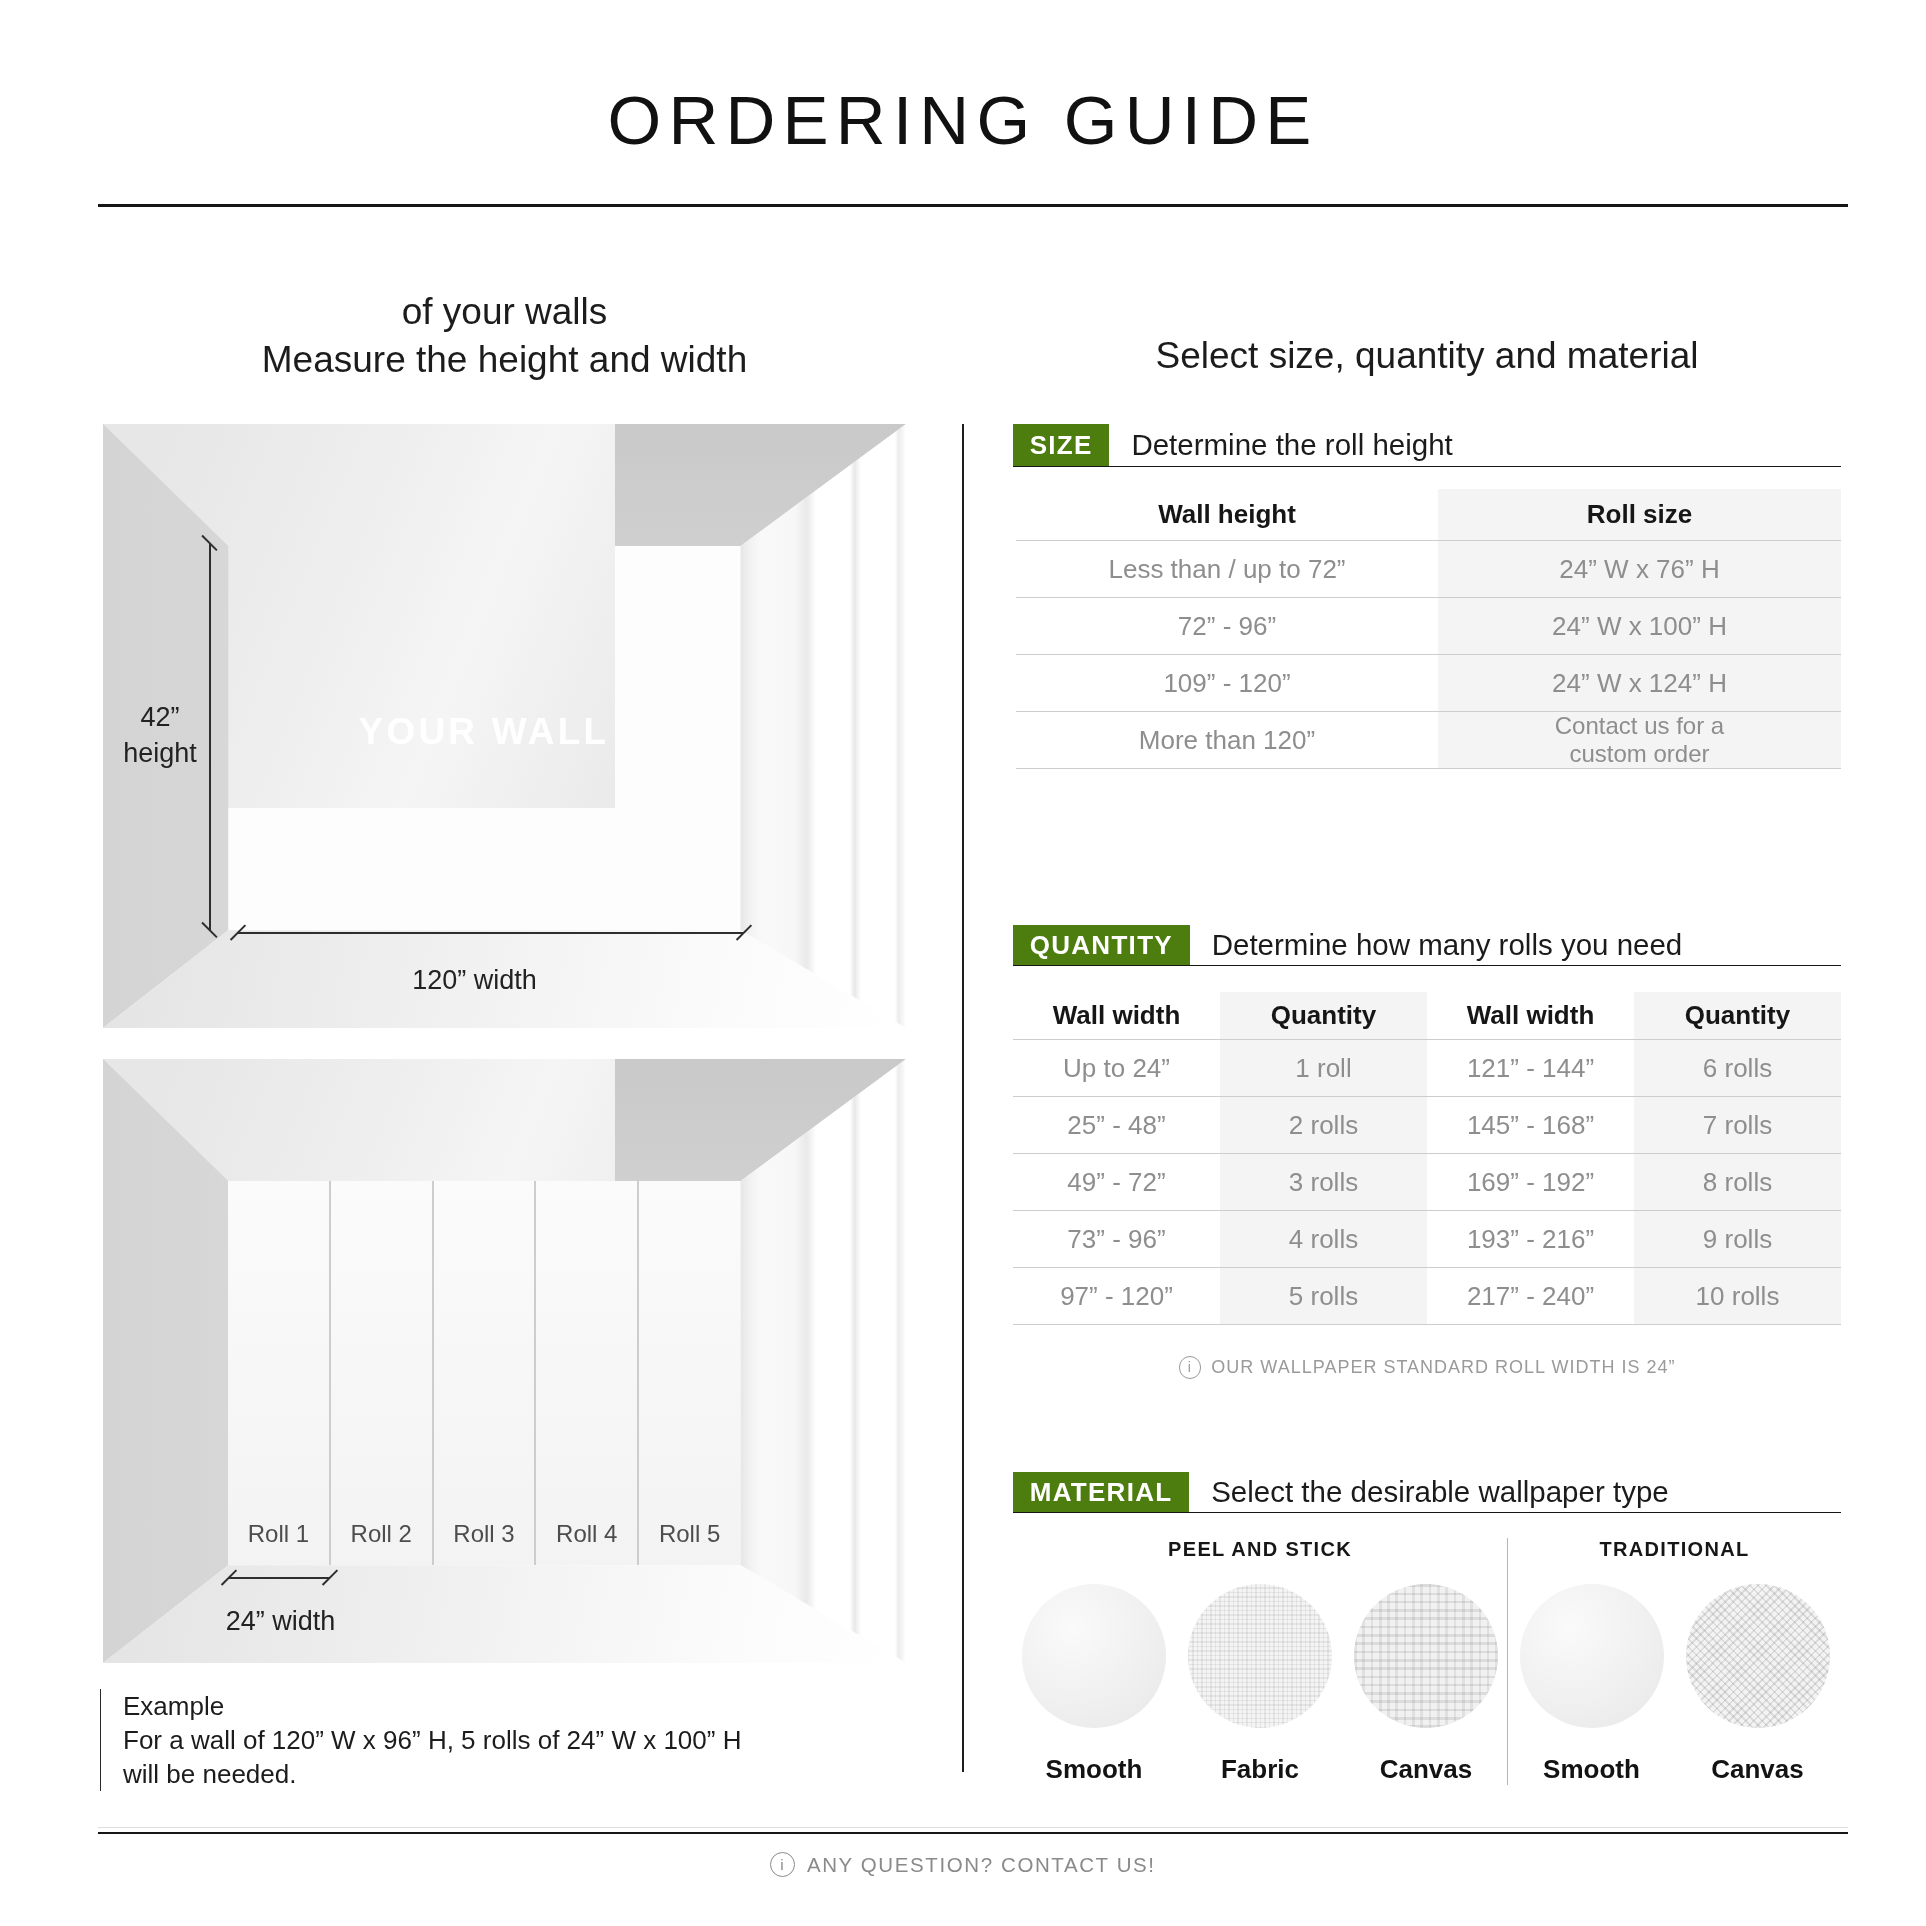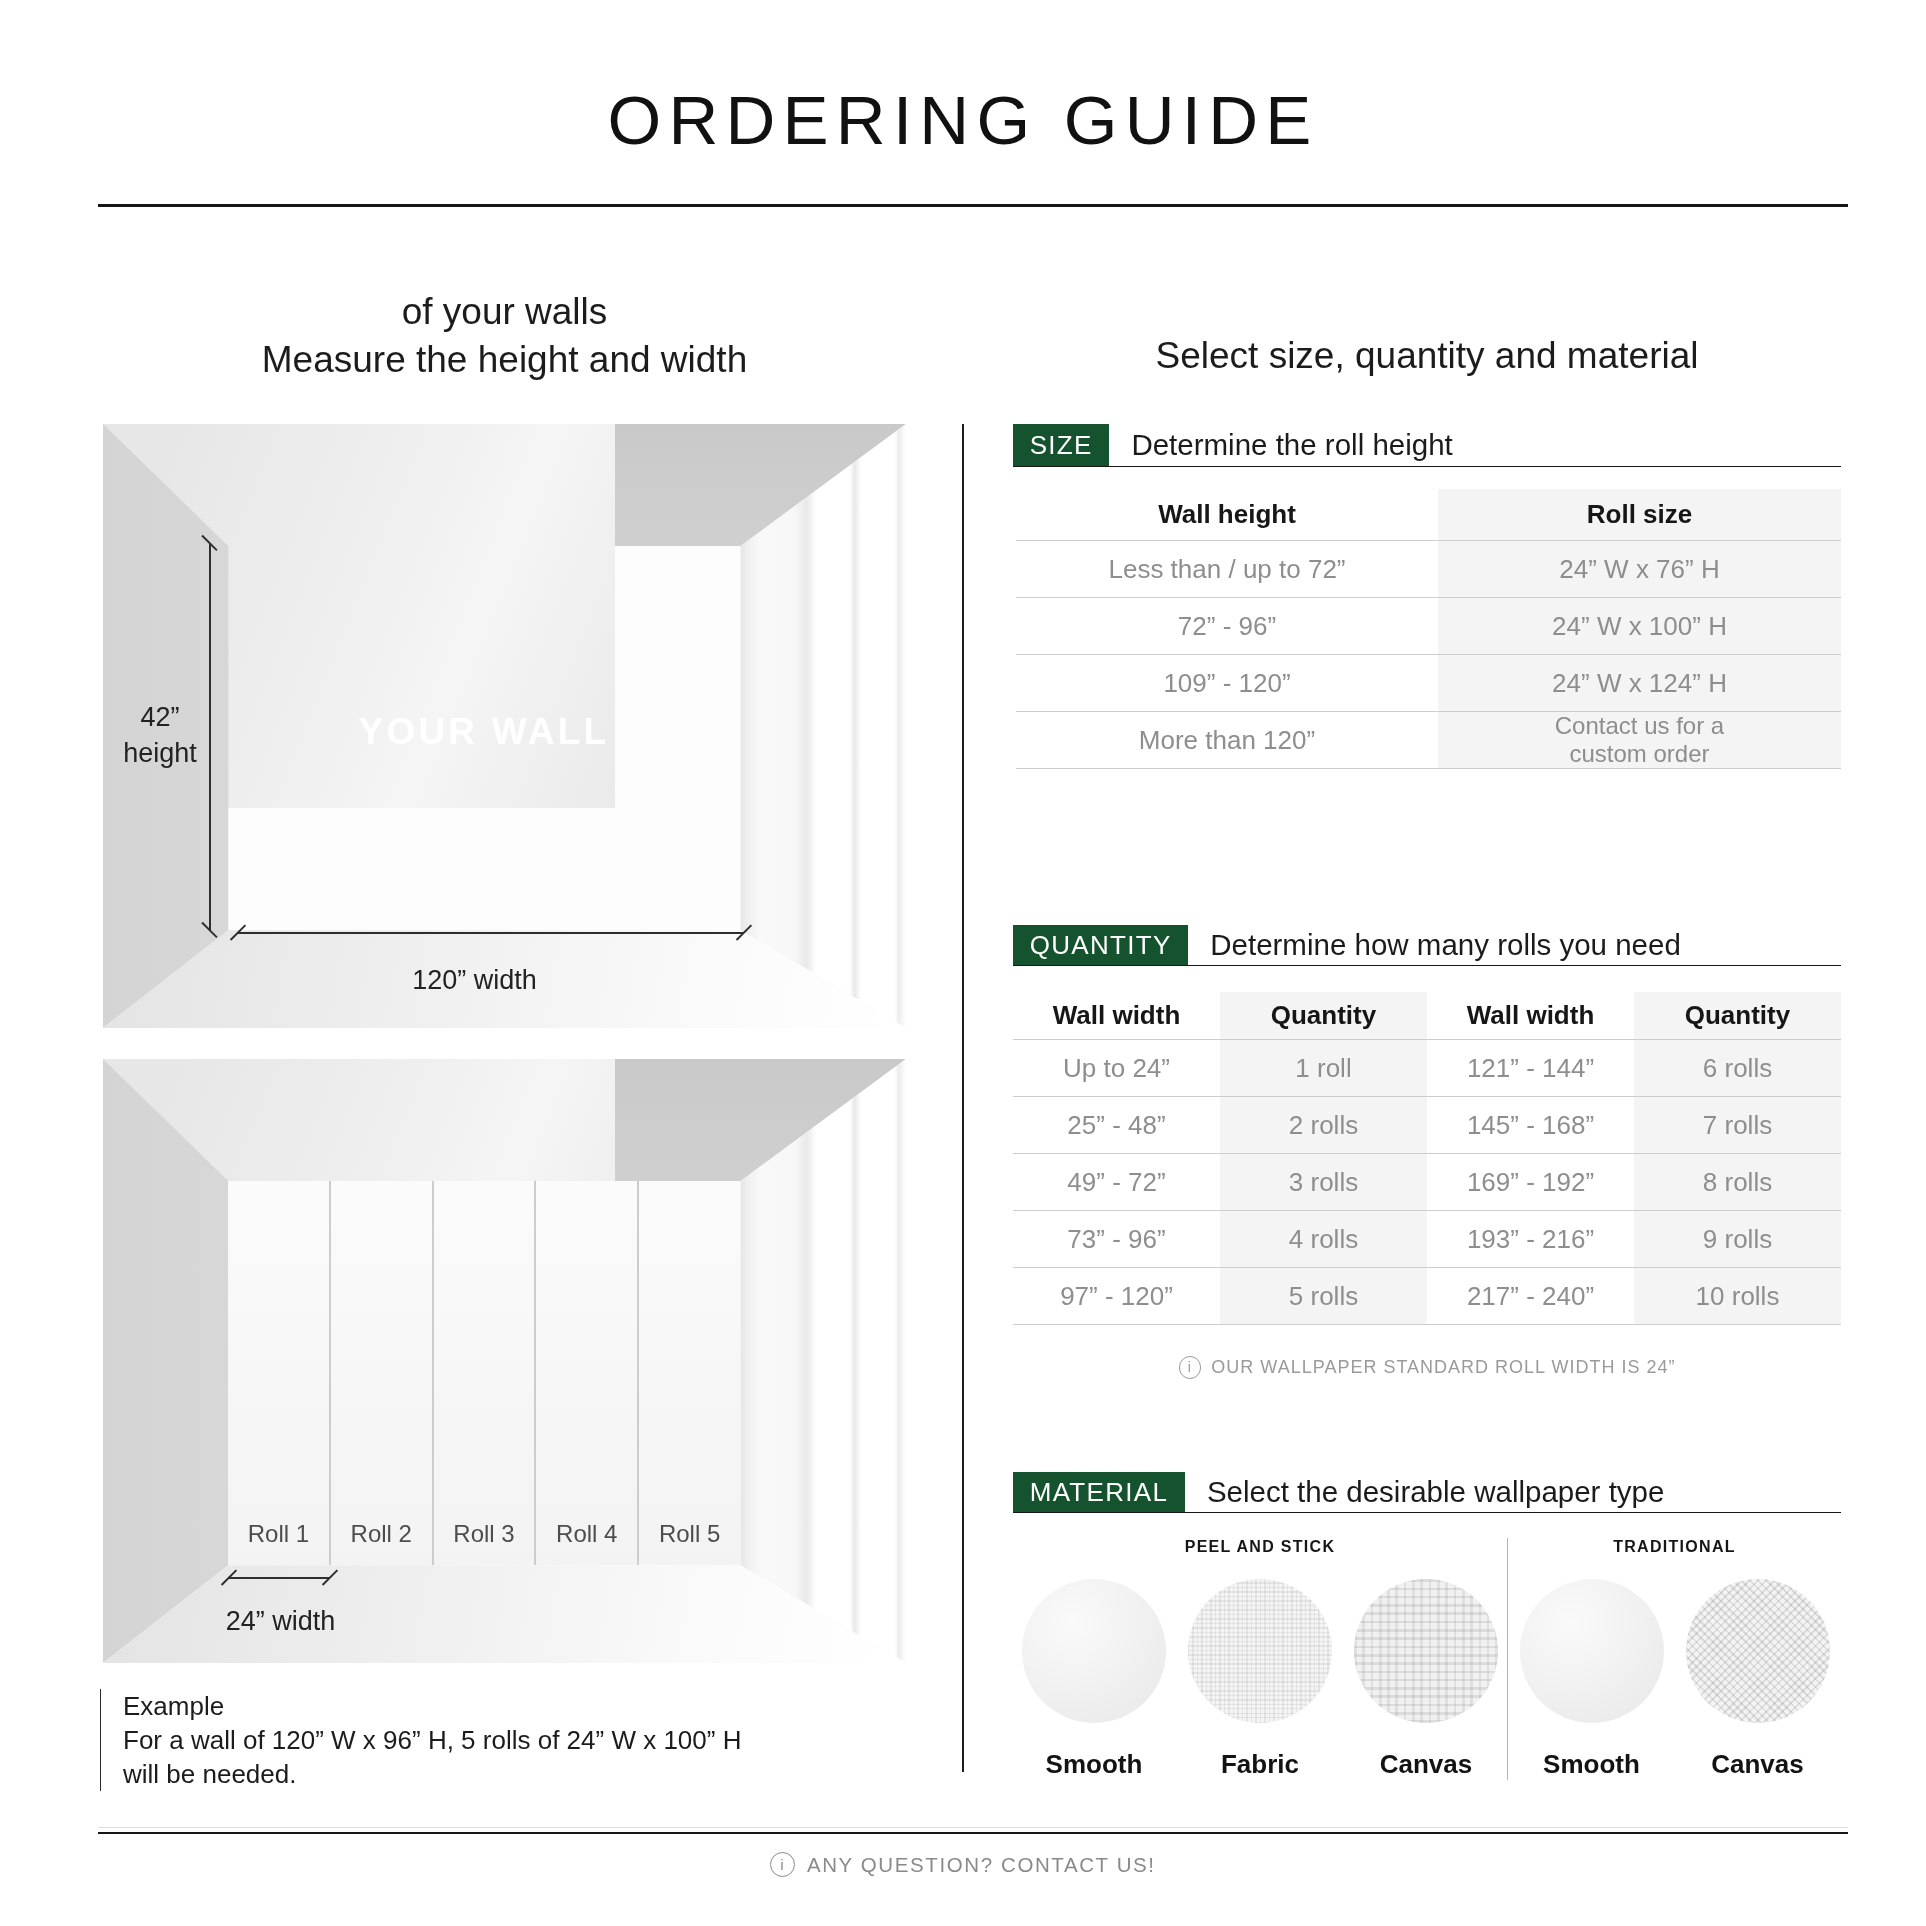--- a/index.html
+++ b/index.html
@@ -57,22 +57,22 @@
   
   #example{position:absolute;left:100px;top:1689px;border-left:1.9px solid #2a2a2a;
       padding-left:22px;font-size:26px;line-height:34px;color:#1c1c1c;}
 
   
   #col-divider{position:absolute;left:962px;top:424px;width:1.9px;height:1348px;background:#1d1d1d;}
 
   .sec{position:absolute;left:1013px;width:828px;display:flex;align-items:center;gap:22px;
        border-bottom:1.9px solid #161616;}
   #size-sec{top:424px;height:42px;} #qty-sec{top:925px;height:40px;} #mat-sec{top:1472px;height:40px;}
-  .badge{height:100%;background:#14532d;color:#ffffff;display:flex;align-items:center;
-         padding:0 16.7px;font-size:26px;font-weight:400;letter-spacing:1.3px;}
+  .badge{height:100%;background:#4d7c0f;color:#ffffff;display:flex;align-items:center;
+         padding:0 16.7px;font-size:26px;font-weight:700;letter-spacing:1.3px;}
   .sub{font-size:29.5px;color:#1b1b1b;}
 
   .table{position:absolute;background:#ffffff;}
   #size-table{left:1016px;top:489px;width:825px;}
   #qty-table{left:1013px;top:992px;width:828px;}
   .colbg{position:absolute;top:0;bottom:0;background:#f4f4f4;}
   .trow{position:relative;display:flex;align-items:center;border-bottom:1.3px solid #cdcdcd;}
   .trow.head{height:51px;font-size:26px;font-weight:600;color:#161616;}
   .trow.data{height:56px;font-size:26px;color:#8e8e8e;}
   #qty-table .trow.head{height:47px;}
@@ -85,21 +85,21 @@
       justify-content:center;align-items:center;gap:10.3px;
       font-size:18px;letter-spacing:1px;color:#9a9a9a;}
   .info-ic{flex:0 0 auto;width:20.5px;height:20.5px;border:1.9px solid #9a9a9a;border-radius:50%;
       display:inline-flex;align-items:center;justify-content:center;
       font-size:14px;color:#9a9a9a;}
 
   
   #mat-groups{position:absolute;left:1013px;top:1538px;width:828px;display:flex;}
   .mat-group{display:flex;flex-direction:column;align-items:center;}
   .mat-group.g0{width:494px;} .mat-group.g1{width:333px;border-left:1.3px solid #b5b5b5;}
-  .mat-name{font-size:16px;font-weight:600;letter-spacing:1.3px;color:#161616;margin-bottom:23px;}
+  .mat-name{font-size:20px;font-weight:600;letter-spacing:1.3px;color:#161616;margin-bottom:23px;}
   .mat-options{display:flex;gap:13px;justify-content:center;}
   .mat-opt{display:flex;flex-direction:column;align-items:center;width:153px;}
   .circle{width:144px;height:144px;border-radius:50%;}
   .mat-label{margin-top:26px;font-size:26px;font-weight:700;color:#131313;}
   .tex-smooth{background:#f1f1f1;
       background-image:radial-gradient(circle at 35% 30%,#fafafa 0%,#f0f0f0 55%,#e7e7e7 100%);}
   .tex-fabric{background-color:#f4f4f4;
       background-image:repeating-linear-gradient(0deg,rgba(120,120,120,.12) 0 1.3px,transparent 1.3px 4.5px),
                        repeating-linear-gradient(90deg,rgba(120,120,120,.12) 0 1.3px,transparent 1.3px 4.5px);}
   .tex-canvas{background-color:#f1f1f1;

